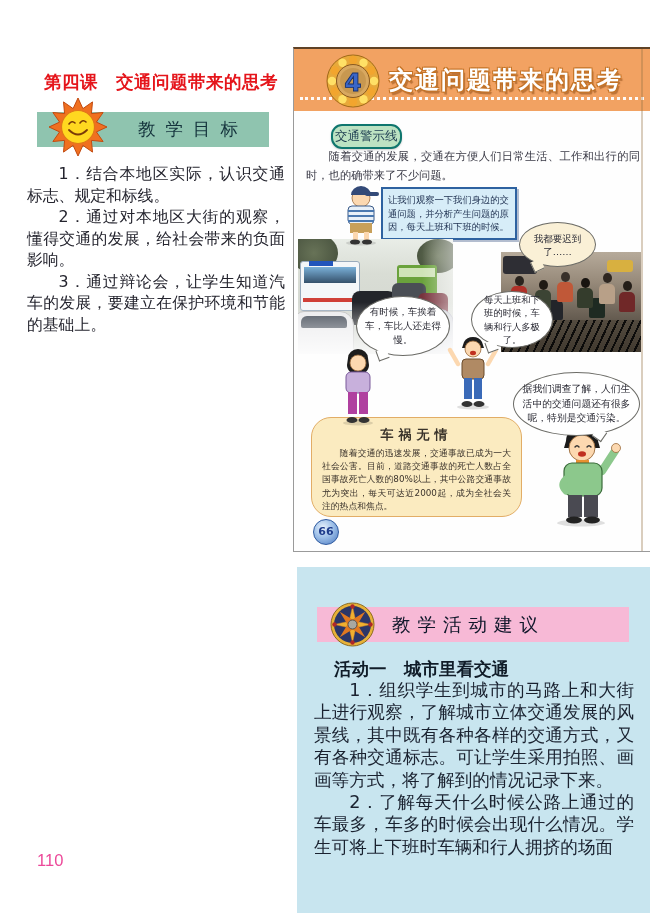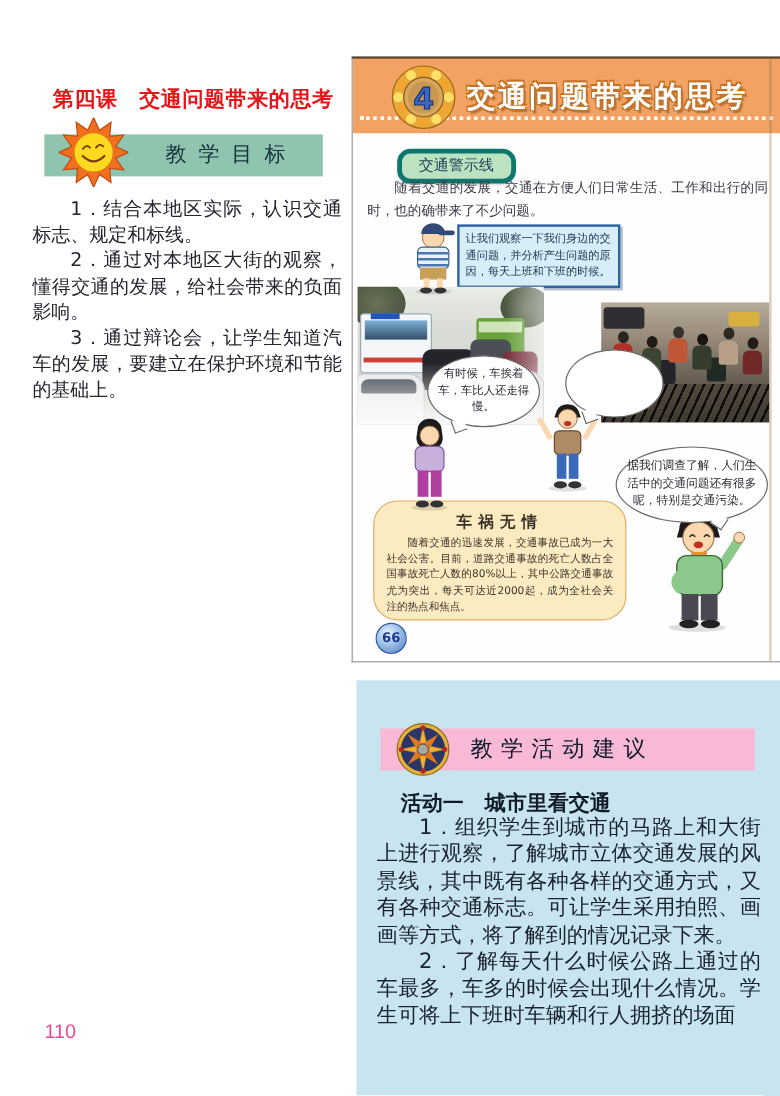--- a/index.html
+++ b/index.html
@@ -40,21 +40,21 @@
   }
   .scan-banner{left:0;top:0;width:100%;height:62px;background:#f2a262;}
   .banner-dots{left:6px;right:6px;top:48px;height:0;border-bottom:3px dotted rgba(255,255,255,.95);}
   .medallion{left:32px;top:5px;width:54px;height:54px;}
   .banner-title{
     left:95px;top:15px;font-size:24px;font-weight:bold;letter-spacing:2px;color:#ffffff;
     text-shadow:1px 1px 0 #c47326,-1px 1px 0 #c47326,1px -1px 0 #c47326,-1px -1px 0 #c47326,2px 3px 1px rgba(140,75,20,.55);
   }
   .page-edge-line{right:7px;top:0;bottom:0;width:2px;background:rgba(150,115,70,.35);}
   .tag-pill{
-    left:37px;top:75px;padding:2px 14px;background:#bce2c2;border:4px solid #0f766e;
+    left:37px;top:75px;padding:2px 2px;background:#bce2c2;border:2px solid #0f766e;
     border-radius:11px;font-size:12.5px;color:#1c3c50;box-shadow:0 1px 2px rgba(0,0,0,.18);
   }
   .scan-intro{
     left:12px;top:99px;width:334px;font-size:11.3px;line-height:18.5px;
     color:#3a3a46;text-indent:2em;text-align:justify;
   }
   .prompt-box{
     left:87px;top:138px;width:122px;background:#d7edf8;border:2px solid #2e62a0;
     padding:4px 5px;font-size:9.3px;line-height:13.5px;color:#1e3050;
     box-shadow:2px 2px 0 rgba(40,70,120,.35);
@@ -241,25 +241,30 @@
   </div>
 
   <div class="abs photo photo-bikes">
     <div class="abs van-blob"></div>
     <div class="abs taxi-blob"></div>
     <div class="abs crowd-heads"></div>
     <div class="abs crowd-jackets"></div>
     <div class="abs bike-tangle"></div>
   </div>
 
+  <div class="abs bubble bubble-late">
+    <span>我都要迟到了……</span>
+    <span class="tail"></span>
+  </div>
   <div class="abs bubble bubble-slow">
     <span>有时候，车挨着车，车比人还走得慢。</span>
     <span class="tail"></span>
   </div>
   <div class="abs bubble bubble-rush">
+    <span>每天上班和下班的时候，车辆和行人多极了。</span>
     <span class="tail"></span>
   </div>
   <div class="abs bubble bubble-survey">
     <span>据我们调查了解，人们生活中的交通问题还有很多呢，特别是交通污染。</span>
     <span class="tail"></span>
   </div>
 
   <svg class="abs kid" style="left:42px;top:297px;width:44px;height:80px;" viewBox="0 0 44 80">
     <ellipse cx="22" cy="77" rx="15" ry="2.5" fill="rgba(0,0,0,.12)"></ellipse>
     <path d="M12 12 a10 9 0 0 1 20 0 l1 7 a11 10 0 0 1 -22 0 z" fill="#1c1c1c"></path>

